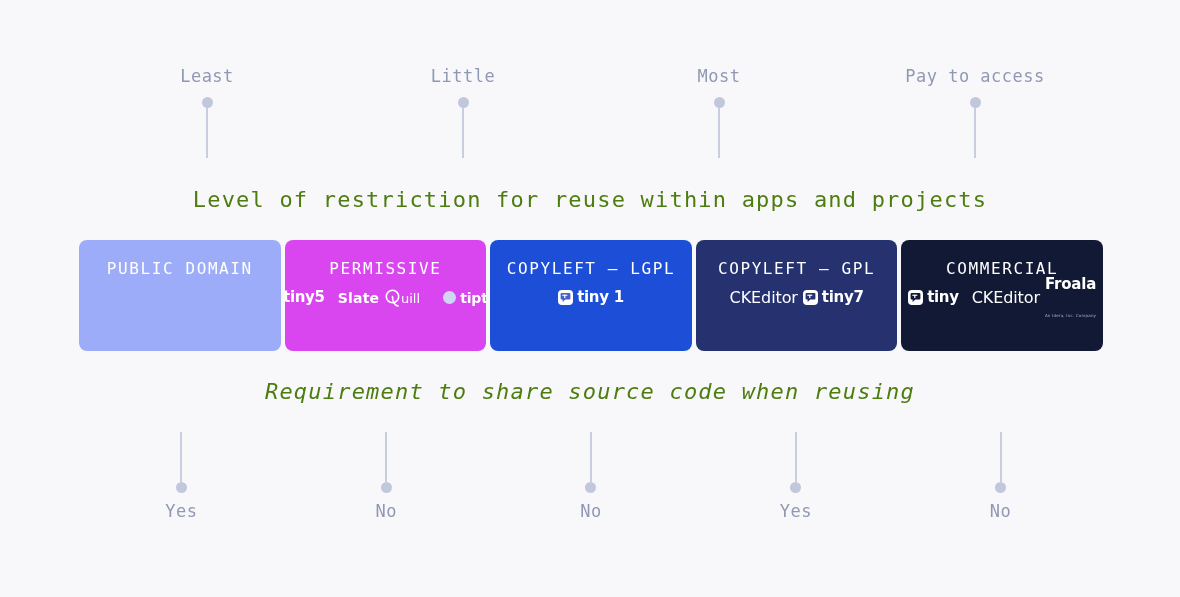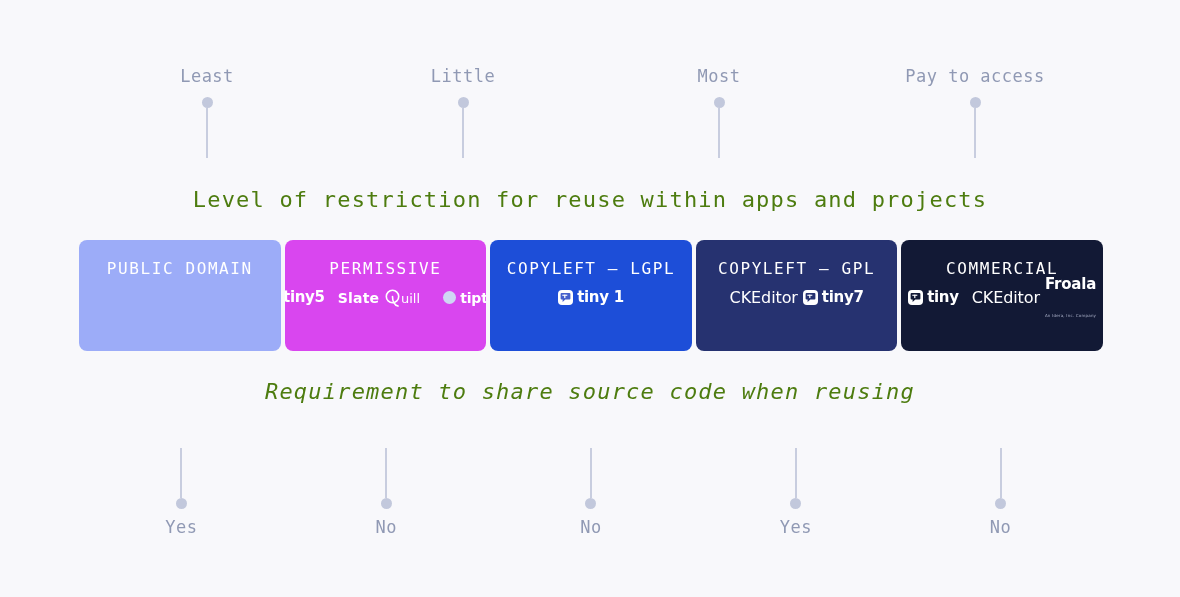--- a/index.html
+++ b/index.html
@@ -25,21 +25,21 @@
 
   
   .pin-row {
     position: absolute;
     left: 79px;
     width: 1024px;
     display: flex;
   }
 
   .pin-row.top { top: 68px; }
-  .pin-row.bottom { top: 448px; }
+  .pin-row.bottom { top: 432px; }
 
   .pin-cell {
     flex: 1 1 0;
     display: flex;
     flex-direction: column;
     align-items: center;
   }
 
   .pin-row.bottom .pin-cell { justify-content: flex-start; }
 

